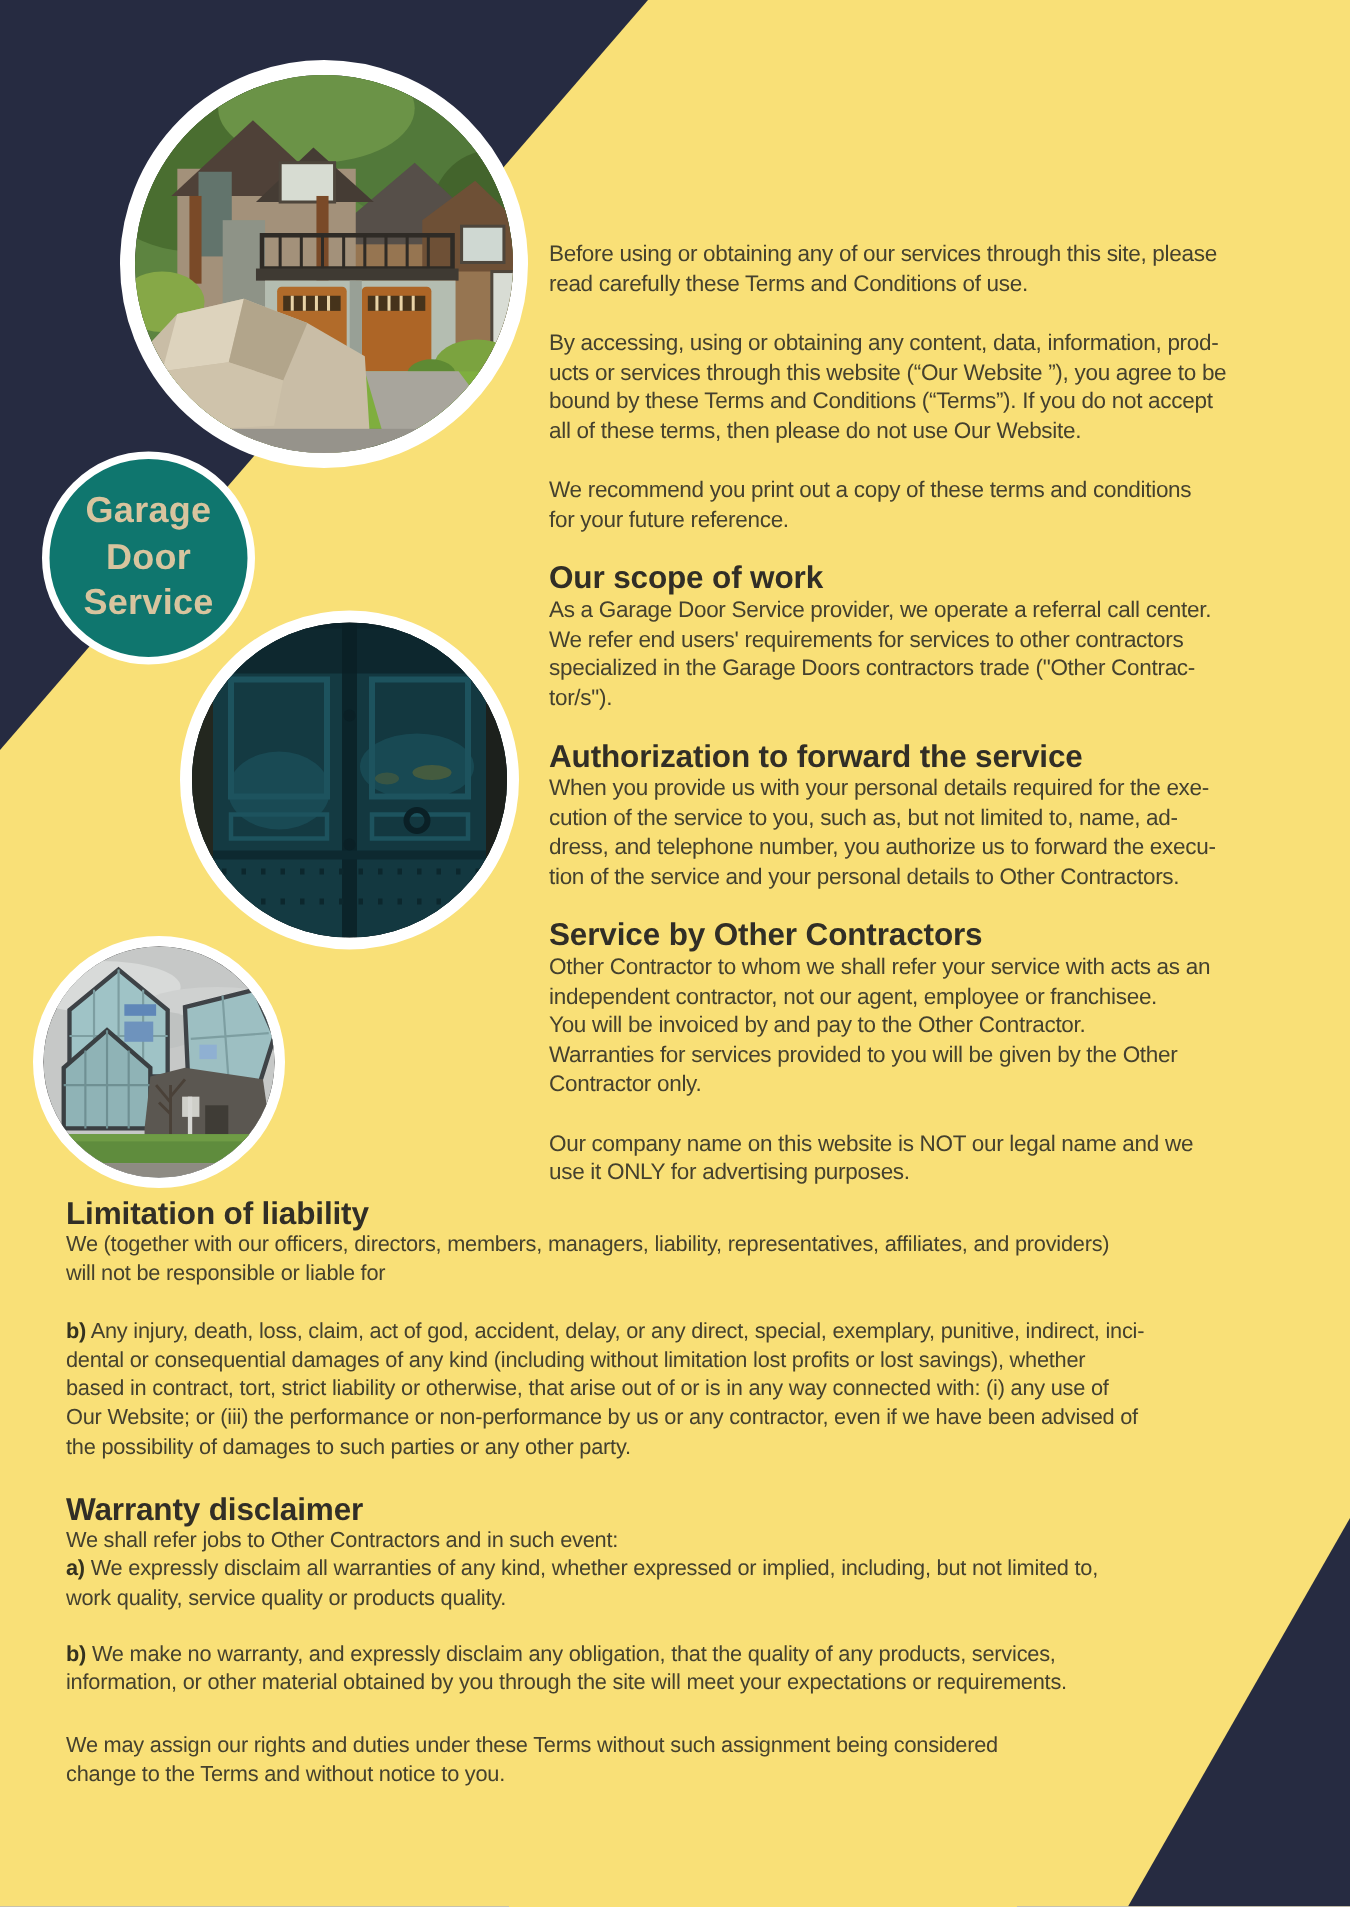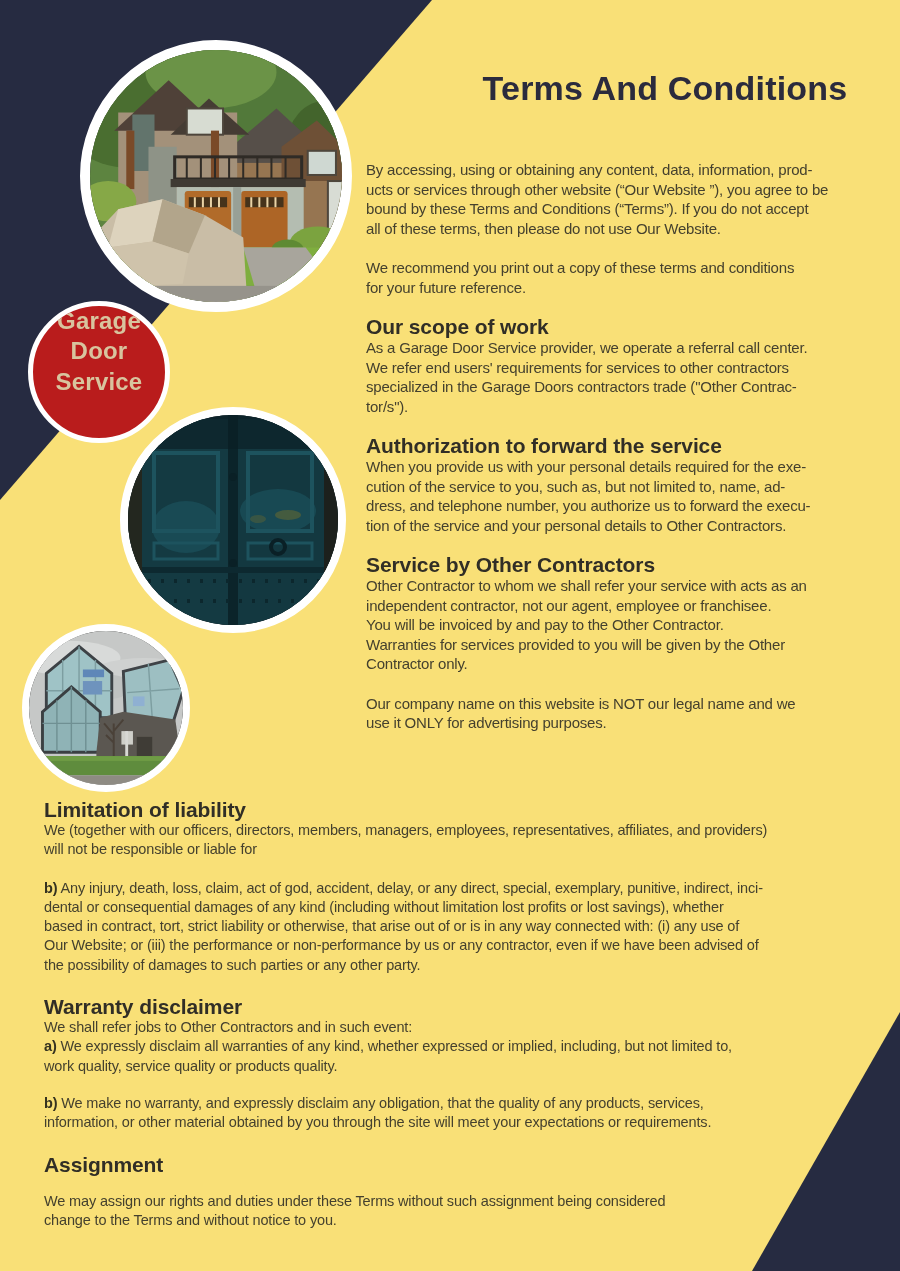--- a/index.html
+++ b/index.html
@@ -15,21 +15,21 @@
   .tri-br { position:absolute; left:0; top:0; width:900px; height:1271px;
     background:#262b41; clip-path:polygon(900px 1012px, 900px 1271px, 752px 1271px); z-index:1; }
 
   
   .circle { position:absolute; border-radius:50%; overflow:hidden; box-sizing:border-box; z-index:2; background:#222; }
   .circle svg { display:block; width:100%; height:100%; }
   .house-circle     { left:80px;  top:40px;  width:272px; height:272px; border:10px solid #ffffff; }
   .door-circle      { left:120px; top:407px; width:226px; height:226px; border:8px solid #ffffff; }
   .buildings-circle { left:22px;  top:624px; width:168px; height:168px; border:7px solid #ffffff; }
   .badge-circle     { left:28px;  top:301px; width:142px; height:142px; border:5px solid #ffffff;
-    background:#b91c1c; display:flex; align-items:flex-start; justify-content:center; }
+    background:#0f766e; display:flex; align-items:center; justify-content:center; }
   .badge-text { color:#d8c49e; font-weight:bold; font-size:24px; line-height:1.27;
     text-align:center; white-space:pre-line; letter-spacing:0.2px; }
 
   
   .title { position:absolute; left:430px; top:46px; width:470px; z-index:3;
     text-align:center; font-size:34px; font-weight:bold; color:#2b2b3d; letter-spacing:0.2px; }
 
   
   .right-col { position:absolute; left:366px; top:160px; width:520px; z-index:3;
     font-size:15px; line-height:19.5px; letter-spacing:-0.2px; }
@@ -165,25 +165,26 @@
       <rect x="100" y="104" width="3" height="32" fill="#d8d8d4"></rect>
 
       <path d="M88,132 V96 M88,108 L78,96 M88,104 L98,92 M88,116 L80,108" stroke="#4a4138" stroke-width="2" fill="none"></path>
 
       <rect x="0" y="130" width="160" height="20" fill="#5f8c3d"></rect>
       <rect x="0" y="130" width="160" height="5" fill="#6f9c45"></rect>
       <rect x="0" y="150" width="160" height="10" fill="#8e8b83"></rect>
     </svg>
   </div>
 
-  <h1 class="title">Terms And Conditions</h1>
 
   <div class="right-col">
+    <p>Before using or obtaining any of our services through this site, please
+read carefully these Terms and Conditions of use.</p>
     <p>By accessing, using or obtaining any content, data, information, prod-
-ucts or services through other website (“Our Website ”), you agree to be
+ucts or services through this website (“Our Website ”), you agree to be
 bound by these Terms and Conditions (“Terms”). If you do not accept
 all of these terms, then please do not use Our Website.</p>
     <p>We recommend you print out a copy of these terms and conditions
 for your future reference.</p>
 
     <section>
       <h3>Our scope of work</h3>
       <p>As a Garage Door Service provider, we operate a referral call center.
 We refer end users' requirements for services to other contractors
 specialized in the Garage Doors contractors trade ("Other Contrac-
@@ -207,38 +208,37 @@
 Contractor only.</p>
       <p>Our company name on this website is NOT our legal name and we
 use it ONLY for advertising purposes.</p>
     </section>
   </div>
 
   <div class="bottom">
 
     <section class="sec">
       <h3>Limitation of liability</h3>
-      <p><b class="prefix"></b><span class="ptext">We (together with our officers, directors, members, managers, employees, representatives, affiliates, and providers)
+      <p><b class="prefix"></b><span class="ptext">We (together with our officers, directors, members, managers, liability, representatives, affiliates, and providers)
 will not be responsible or liable for</span></p>
       <p><b class="prefix">b)</b><span class="ptext"> Any injury, death, loss, claim, act of god, accident, delay, or any direct, special, exemplary, punitive, indirect, inci-
 dental or consequential damages of any kind (including without limitation lost profits or lost savings), whether
 based in contract, tort, strict liability or otherwise, that arise out of or is in any way connected with: (i) any use of
 Our Website; or (iii) the performance or non-performance by us or any contractor, even if we have been advised of
 the possibility of damages to such parties or any other party.</span></p>
     </section>
 
     <section class="sec tight">
       <h3>Warranty disclaimer</h3>
       <p><b class="prefix"></b><span class="ptext">We shall refer jobs to Other Contractors and in such event:</span></p>
       <p><b class="prefix">a)</b><span class="ptext"> We expressly disclaim all warranties of any kind, whether expressed or implied, including, but not limited to,
 work quality, service quality or products quality.</span></p>
       <p><b class="prefix">b)</b><span class="ptext"> We make no warranty, and expressly disclaim any obligation, that the quality of any products, services,
 information, or other material obtained by you through the site will meet your expectations or requirements.</span></p>
     </section>
 
     <section class="sec">
-      <h3>Assignment</h3>
       <p><b class="prefix"></b><span class="ptext">We may assign our rights and duties under these Terms without such assignment being considered
 change to the Terms and without notice to you.</span></p>
     </section>
 
   </div>
 </div>
 
 </body></html>

